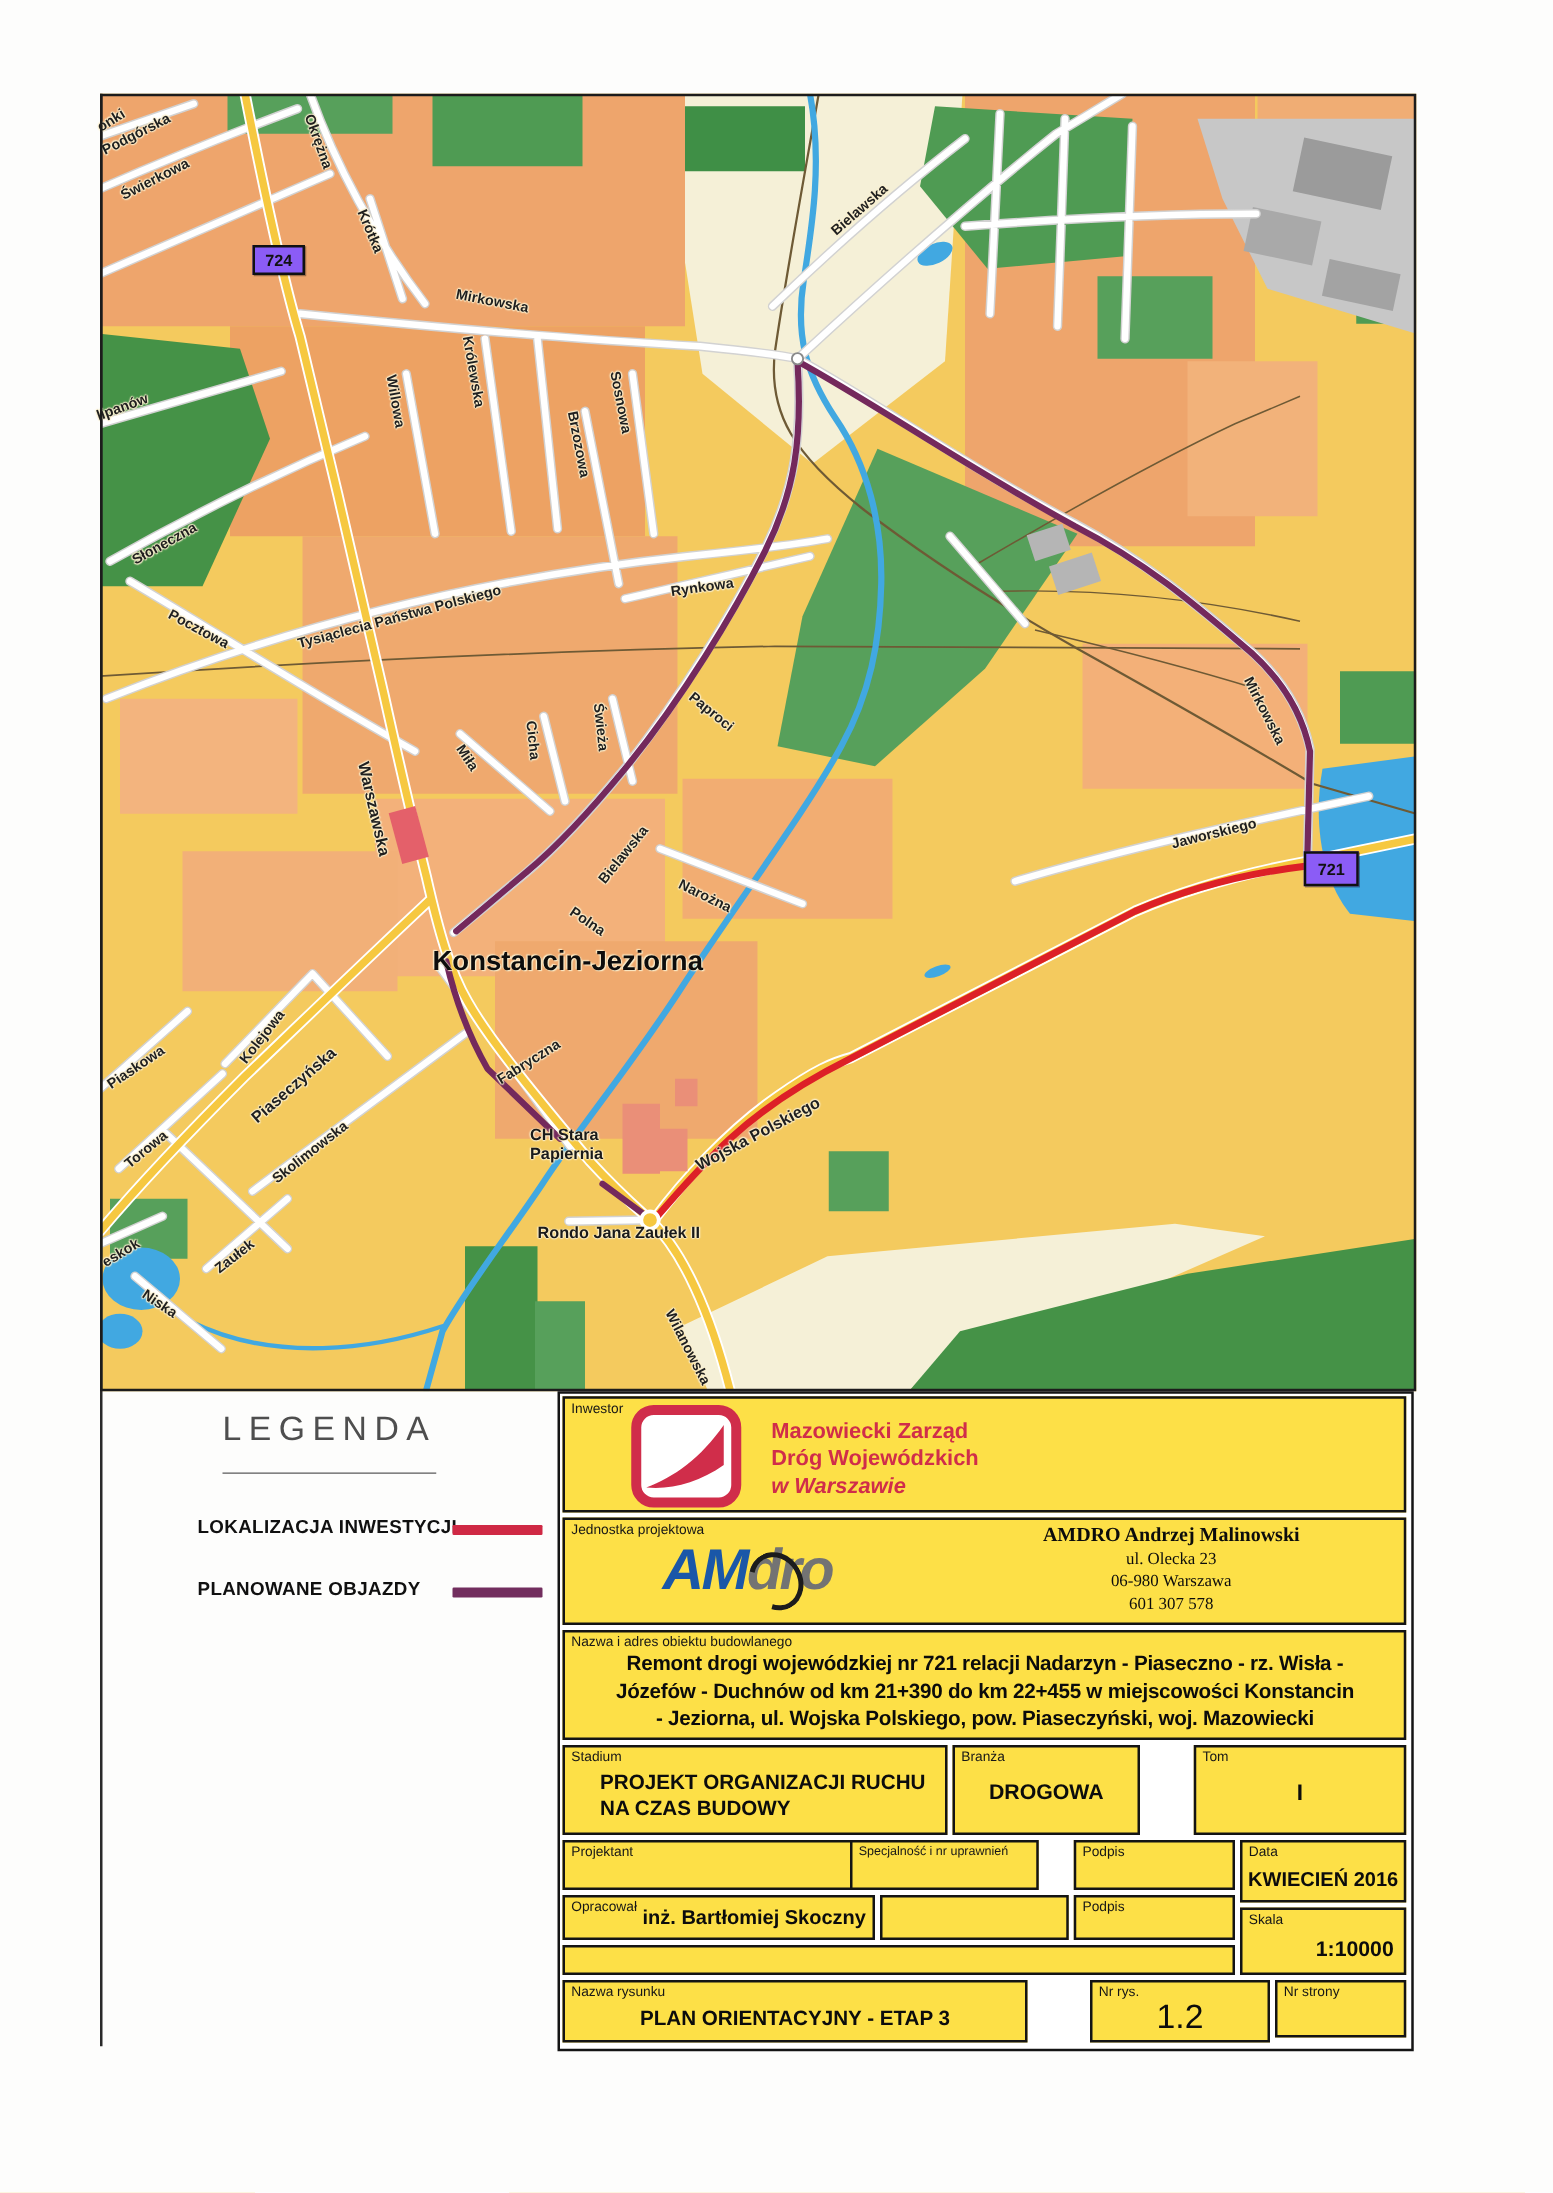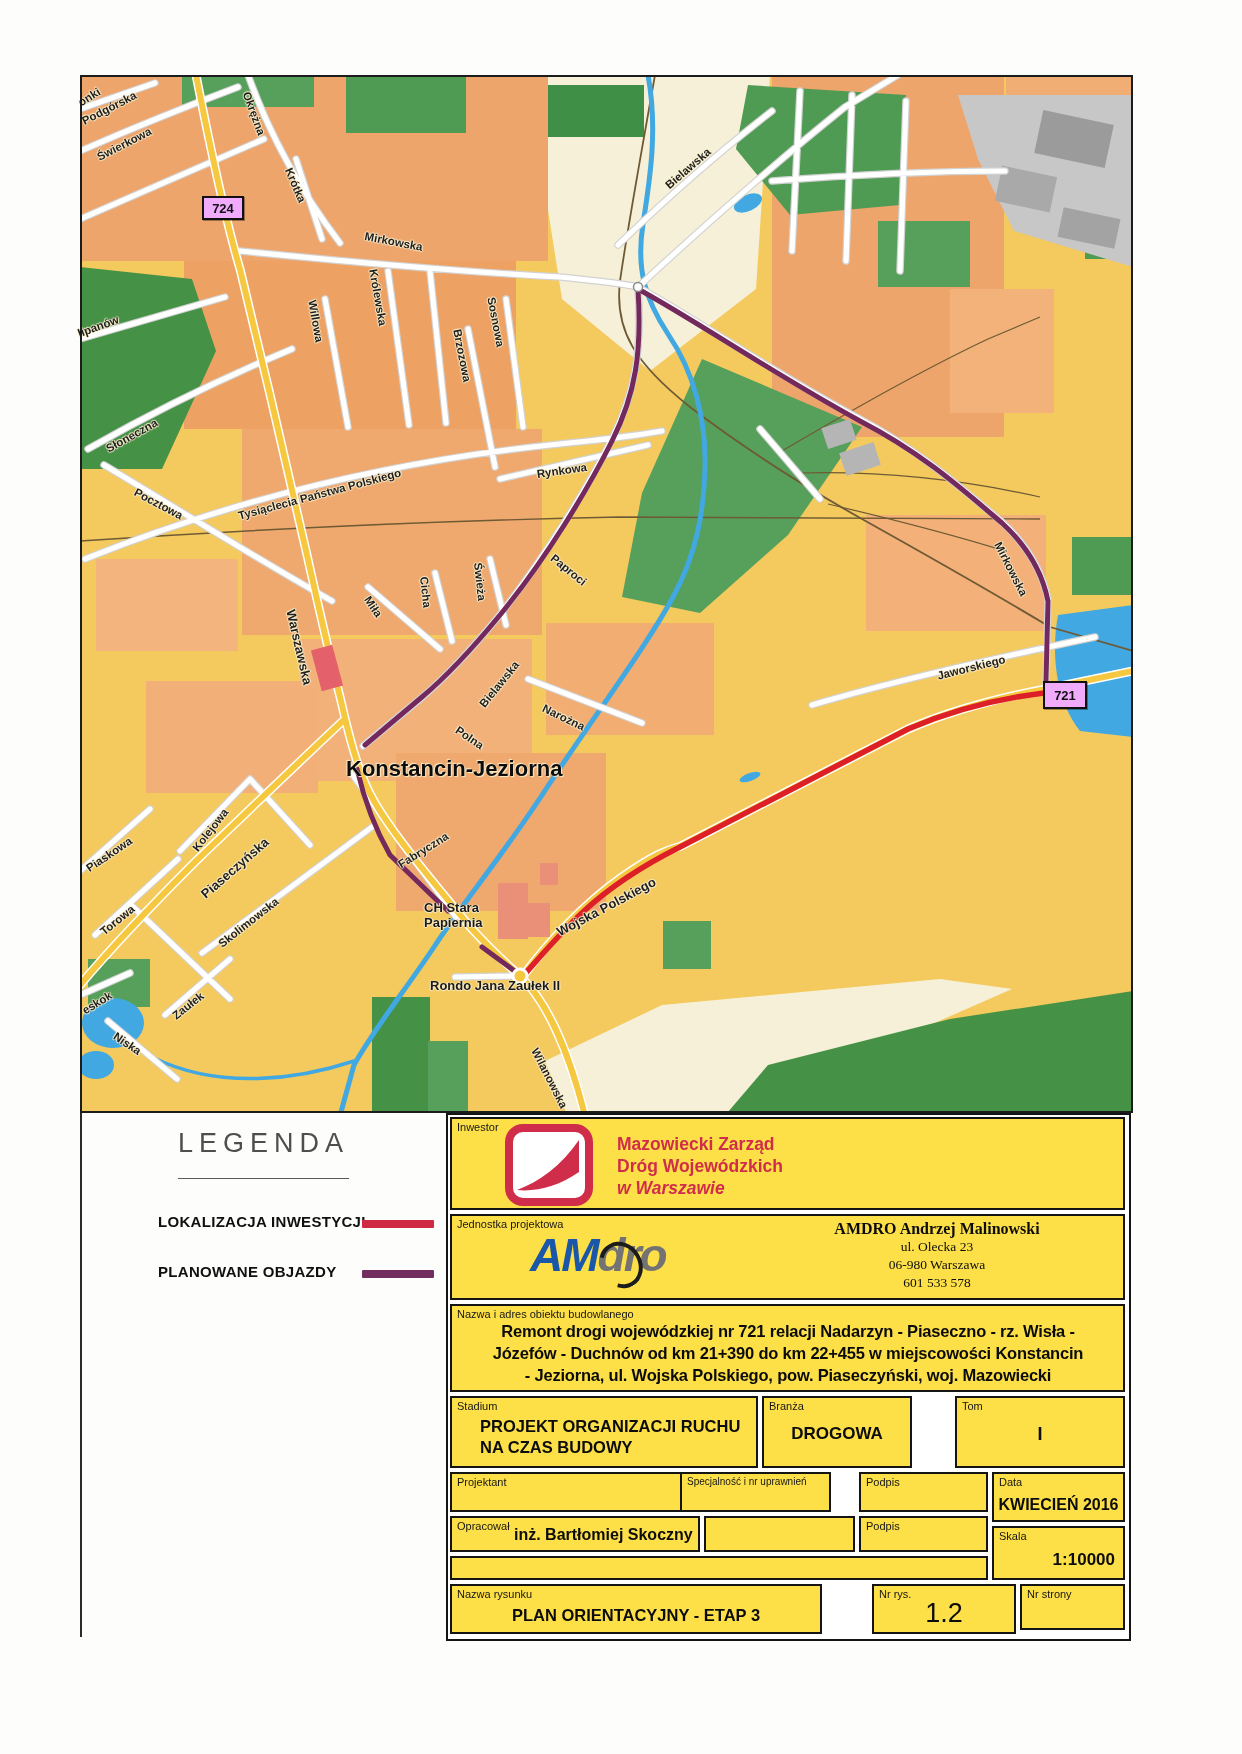--- a/index.html
+++ b/index.html
@@ -11,21 +11,21 @@
   .map{position:absolute;left:80px;top:75px;width:1053px;height:1038px;background:#f4ca5e;overflow:hidden;}
   .map-border{position:absolute;left:80px;top:75px;width:1049px;height:1034px;border:2px solid #1c1c1c;pointer-events:none;z-index:60;}
   .map svg{position:absolute;left:0;top:0;}
   .slbl{position:absolute;font:600 11.5px "Liberation Sans",sans-serif;color:#1f1f1f;
         transform-origin:0 0;white-space:nowrap;z-index:40;
         text-shadow:1px 0 1px #fbf0cf,-1px 0 1px #fbf0cf,0 1px 1px #fbf0cf,0 -1px 1px #fbf0cf;}
   .city{position:absolute;font:bold 22px "Liberation Sans",sans-serif;color:#0d0d0d;z-index:41;white-space:nowrap;
         text-shadow:1px 1px 1px #fbf0cf,-1px -1px 1px #fbf0cf;}
   .poi{position:absolute;font:600 13px "Liberation Sans",sans-serif;color:#1a1a1a;z-index:41;white-space:pre-line;
        text-shadow:1px 0 1px #fbf0cf,-1px 0 1px #fbf0cf,0 1px 1px #fbf0cf;}
-  .badge{position:absolute;background:#f0abfc;border:2px solid #111;color:#111;z-index:45;
+  .badge{position:absolute;background:#8b5cf6;border:2px solid #111;color:#111;z-index:45;
          font:bold 13px "Liberation Sans",sans-serif;display:flex;align-items:center;justify-content:center;
          box-shadow:1px 1px 0 rgba(0,0,0,.35);}
   
   .legend-title{position:absolute;left:178px;top:1128px;font:300 27px "Liberation Sans",sans-serif;
         letter-spacing:6px;color:#4e4e4e;border-bottom:1.5px solid #5a5a5a;padding-bottom:19px;}
   .legend-item-label{position:absolute;font:600 15px "Liberation Sans",sans-serif;color:#101010;letter-spacing:.3px;}
   .sw{position:absolute;width:72px;height:8px;border-radius:1px;}
   .sw-red{background:#cf2944;}
   .sw-purple{background:#722e5e;}
   
@@ -244,21 +244,21 @@
 </div>
 
 <div class="tbox" style="left:450px;top:1214px;width:675px;height:86px">
   <span class="tlab">Jednostka projektowa</span>
 </div>
 <div class="amdro"><span class="am">AM</span><span class="dro"><span class="ring"></span><span>dro</span></span></div>
 <div class="amdro-right">
   <div class="nm">AMDRO Andrzej Malinowski</div>
   <div class="ad">ul. Olecka 23</div>
   <div class="ad">06-980  Warszawa</div>
-  <div class="ad">601 533 578</div>
+  <div class="ad">601 307 578</div>
 </div>
 
 <div class="tbox" style="left:450px;top:1304px;width:675px;height:88px">
   <span class="tlab">Nazwa i adres obiektu budowlanego</span>
 </div>
 <div class="nazwa-lines">
   <div>Remont drogi wojewódzkiej nr 721 relacji Nadarzyn - Piaseczno - rz. Wisła -</div>
   <div>Józefów - Duchnów od km 21+390 do km 22+455 w miejscowości Konstancin</div>
   <div>- Jeziorna, ul. Wojska Polskiego, pow. Piaseczyński, woj. Mazowiecki</div>
 </div>

